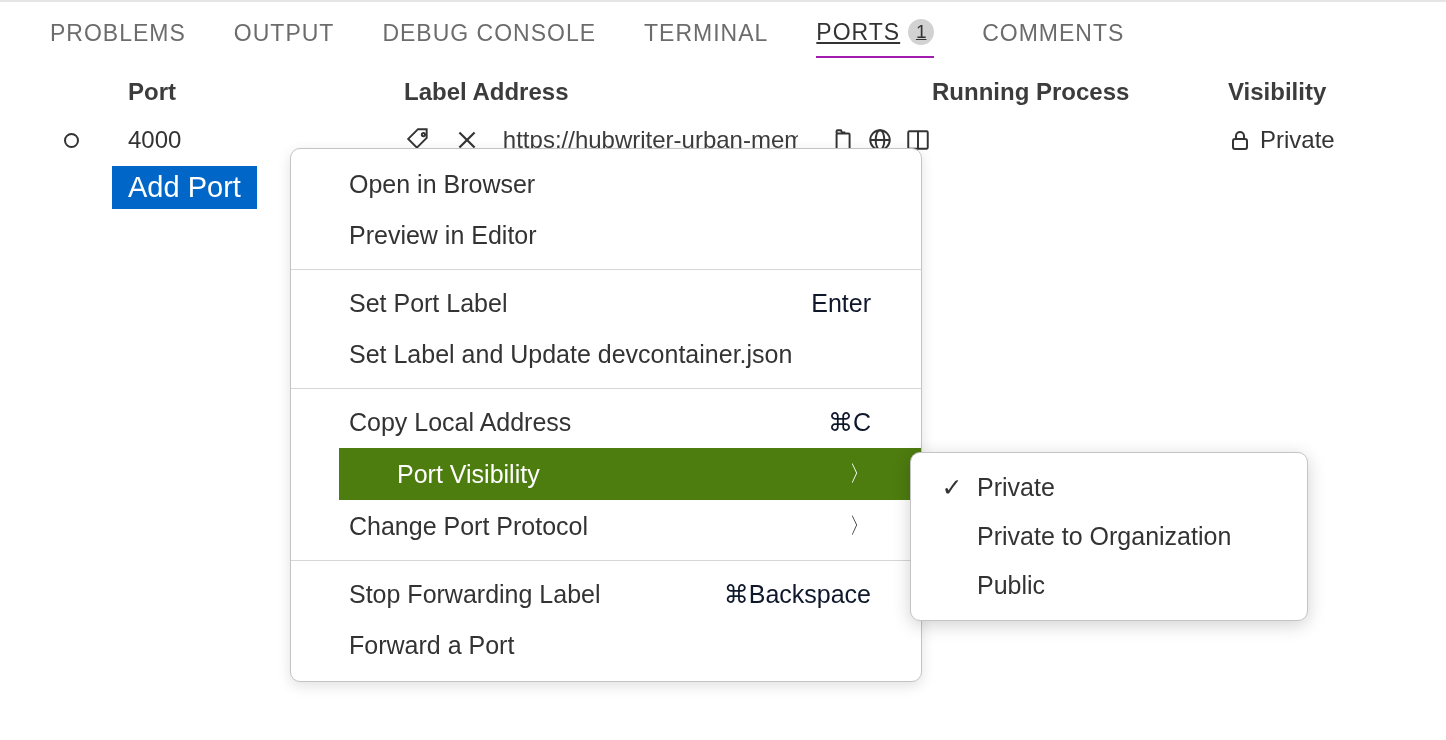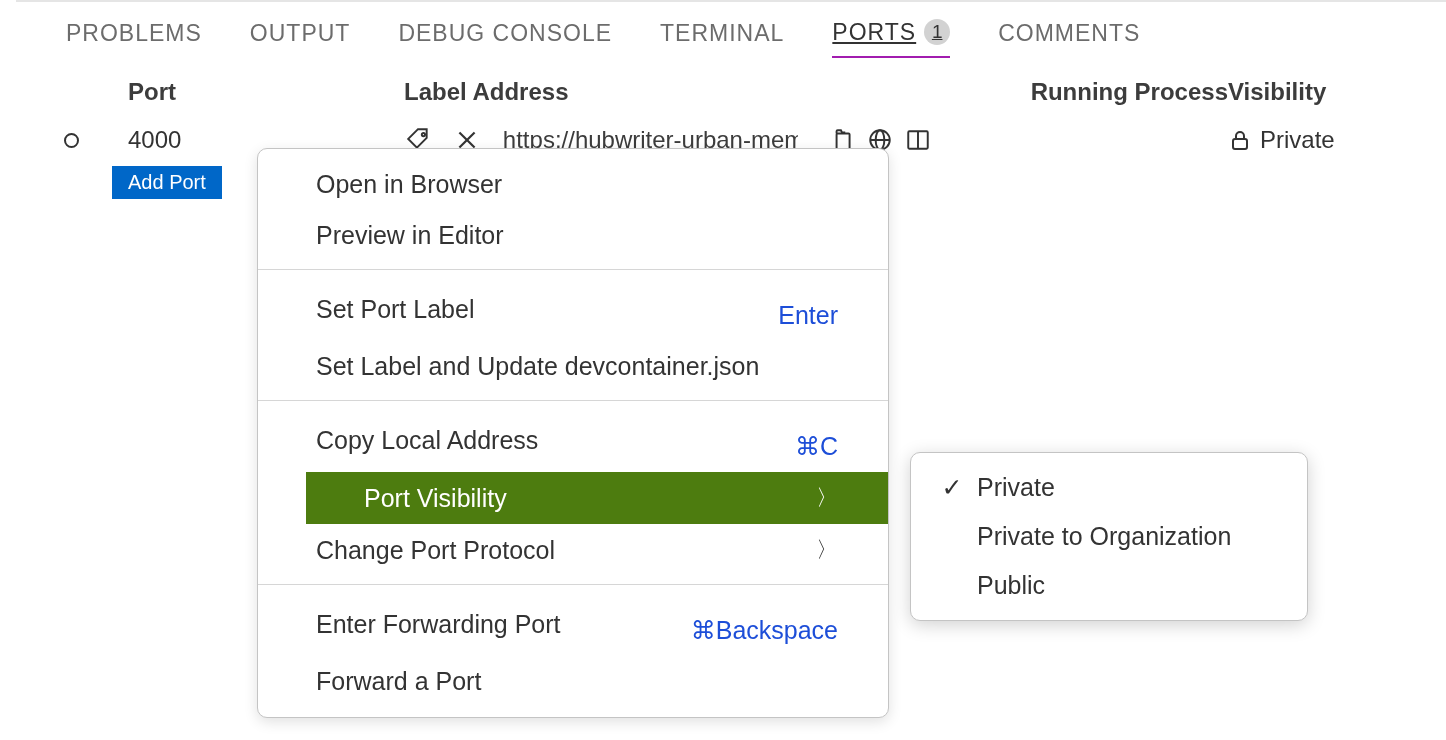--- a/index.html
+++ b/index.html
@@ -13,21 +13,20 @@
     overflow: hidden;
     position: relative;
   }
   .tab-bar {
     display: flex;
     align-items: center;
     padding: 10px 50px 0 50px;
     gap: 48px;
     border-top: 2px solid #e5e5e5;
     height: 64px;
-    margin-left: 16px;
   }
   .tab {
     color: #6c6c6c;
     letter-spacing: 1px;
     font-size: 23px;
     padding-bottom: 10px;
     cursor: pointer;
     display: flex;
     align-items: center;
     gap: 8px;
@@ -54,21 +53,21 @@
   }
   .ports-header-row {
     display: flex;
     padding: 14px 0 10px 0;
     font-weight: 700;
     color: #3c3c3c;
   }
   .col-icon { width: 94px; }
   .col-port { width: 276px; margin-left: 16px; }
   .col-local { width: 528px; }
-  .col-running { width: 296px; text-align: right; }
+  .col-running { width: 296px; }
   .col-visibility { flex: 1; }
   .ports-data-row {
     display: flex;
     align-items: center;
     height: 48px;
   }
   .status-circle {
     width: 15px;
     height: 15px;
     border: 2.5px solid #333;
@@ -99,35 +98,35 @@
   .action-icons {
     display: flex;
     gap: 10px;
     margin-left: 8px;
   }
   .add-port-btn {
     background: #0067c8;
     color: #fff;
     border: none;
     padding: 5px 16px;
-    font-size: 20px;
+    font-size: 29px;
     cursor: pointer;
     margin-left: 94px;
     margin-top: 2px;
   }
   .visibility-cell {
     display: flex;
     align-items: center;
     gap: 8px;
   }
   .lock-svg { width: 24px; height: 24px; }
   
   .context-menu {
     position: absolute;
-    left: 257px;
+    left: 290px;
     top: 148px;
     width: 632px;
     background: #ffffff;
     border: 1px solid #c4c4c4;
     border-radius: 10px;
     box-shadow: 0 4px 14px rgba(0,0,0,0.12);
     padding: 10px 0;
   }
   .menu-item {
     padding: 11px 50px 11px 58px;
@@ -141,21 +140,21 @@
   .menu-item.highlight {
     background: #4d7c0f;
     color: #fff;
     margin-left: 48px;
   }
   .menu-sep {
     height: 1px;
     background: #d6d6d6;
     margin: 8px 0;
   }
-  .shortcut { color: #1d4ed8; font-size: 25px; margin-top: 12px; }
+  .shortcut { color: #0f172a; font-size: 25px; }
   .chevron { font-size: 22px; }
   
   .submenu {
     position: absolute;
     left: 910px;
     top: 452px;
     width: 398px;
     background: #ffffff;
     border: 1px solid #c4c4c4;
     border-radius: 10px;
@@ -284,21 +283,21 @@
   <div class="menu-item highlight">
     <span>Port Visibility</span>
     <span class="chevron">〉</span>
   </div>
   <div class="menu-item">
     <span>Change Port Protocol</span>
     <span class="chevron">〉</span>
   </div>
   <div class="menu-sep"></div>
   <div class="menu-item">
-    <span>Enter Forwarding Port</span>
+    <span>Stop Forwarding Label</span>
     <span class="shortcut">⌘Backspace</span>
   </div>
   <div class="menu-item">
       <span>Forward a Port</span>
     </div>
 </div>
 
 <div class="submenu">
   <div class="submenu-item">
     <span class="check-slot">✓</span>

